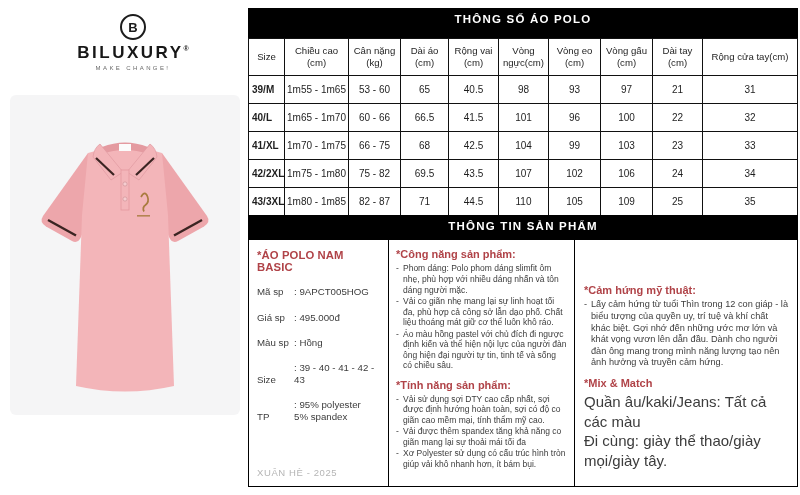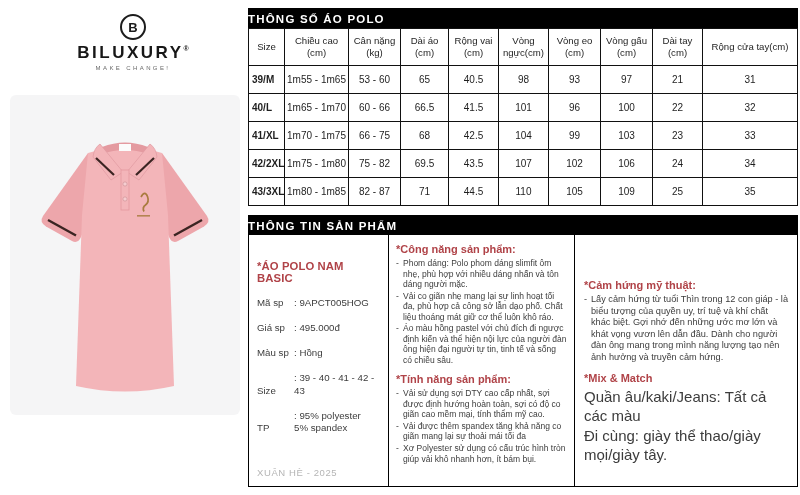--- a/index.html
+++ b/index.html
@@ -27,34 +27,34 @@
 
   .photo {
     position:absolute; left:10px; top:95px; width:230px; height:320px;
     background:#f5f5f6; border-radius:6px; overflow:hidden;
   }
   .photo svg { display:block; width:100%; height:100%; }
 
   
   .spec-section { position:absolute; left:248px; top:8px; width:550px; }
   .black-bar {
-    background:#000; color:#fff; height:20px; line-height:22px;
-    text-align:left; font-size:11.5px; font-weight:600; letter-spacing:1.2px;
+    background:#000; color:#fff; height:30px; line-height:22px;
+    text-align:center; font-size:11.5px; font-weight:600; letter-spacing:1.2px;
   }
   table.spec { width:550px; border-collapse:collapse; table-layout:fixed; border:1.5px solid #000; }
   table.spec th, table.spec td { border:1px solid #111; text-align:center; overflow:hidden; }
   table.spec th { font-size:9.6px; font-weight:400; height:37px; line-height:1.3; padding:0 1px; color:#1e1e1e; }
   table.spec td { font-size:10px; height:28px; color:#1e1e1e; }
   table.spec td:first-child { text-align:left; padding-left:3px;font-weight:bold; }
 
   
   .info-section { position:absolute; left:248px; top:215px; width:550px; height:272px; display:flex; flex-direction:column; }
   .info-box { flex:1; border:1.5px solid #000; border-top:none; display:flex; background:#fff; }
   .info-col { padding:8px 7px; }
-  .col1 { width:140px; border-right:1px solid #000; display:flex; flex-direction:column; padding:25px 6px 8px 8px; }
+  .col1 { width:140px; border-right:1px solid #000; display:flex; flex-direction:column; padding:9px 6px 8px 8px; }
   .col2 { width:186px; border-right:1px solid #000; }
   .col3 { flex:1; padding:16px 9px;margin-top:28px; }
 
   .red-head { color:#b04348; font-weight:700; }
   .col1 .red-head { font-size:11.3px; letter-spacing:0.1px; }
   .col2 .red-head, .col3 .red-head { font-size:11px; margin-bottom:3px; }
 
   .field { display:flex; margin-top:13px; font-size:9.7px; color:#3c3c3c; line-height:1.25;align-items:flex-end; }
   .field .lbl { width:37px; flex-shrink:0; }
   .field .val { flex:1; white-space:pre-line; }

